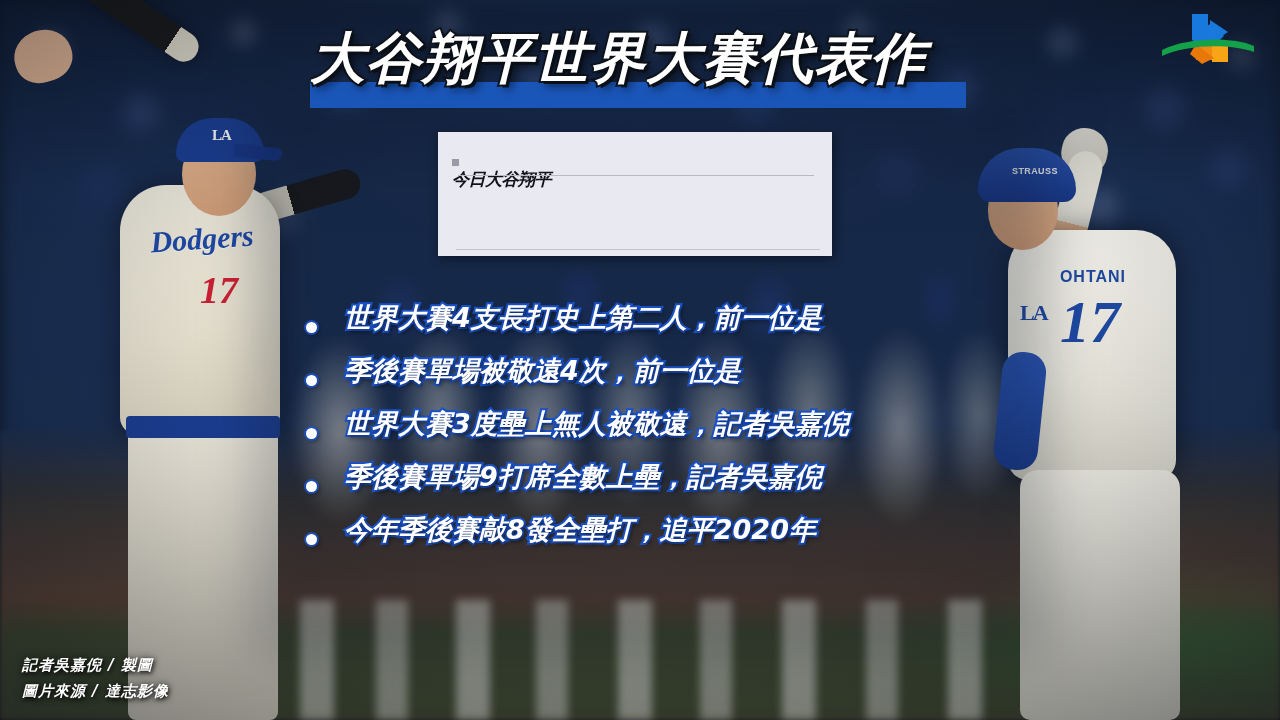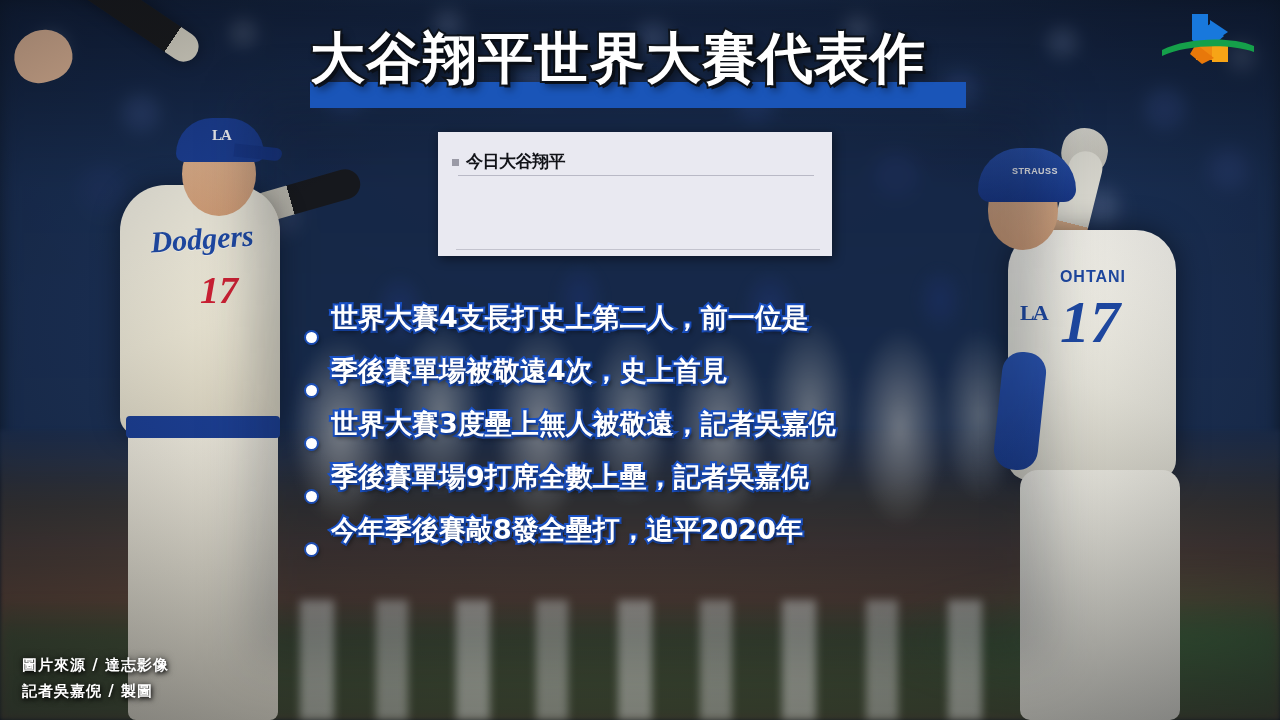--- a/index.html
+++ b/index.html
@@ -217,21 +217,21 @@
     background:
       radial-gradient(ellipse 78% 70% at 50% 45%, transparent 40%, rgba(5,10,22,.45) 100%);
   }
   .center-dim{
     position:absolute; left:250px; top:100px; width:800px; height:560px;
     background:linear-gradient(180deg, rgba(10,18,34,.30), rgba(10,18,34,.22));
     filter:blur(26px);
   }
 
   
-  .content{ position:absolute; inset:0; }
+  .content{ position:absolute; inset:0;font-style:italic; }
 
   
   .logo{ position:absolute; right:26px; top:6px; width:92px; height:58px; }
 
   
   .title-wrap{ position:absolute; left:310px; top:30px; width:670px; height:80px; }
   .title-bar{
     position:absolute; left:0; top:52px; width:656px; height:26px;
     background:#1a55b8;
   }
@@ -248,42 +248,43 @@
   }
 
   
   .notebox{
     position:absolute; left:438px; top:132px; width:394px; height:124px;
     background:#e9e9f1;
     box-shadow:2px 3px 10px rgba(0,0,0,.45);
     padding:16px 14px 10px 14px;
   }
   .note-line{
-    position:relative; display:flex; align-items:flex-start; gap:7px;
+    position:relative; display:flex; align-items:flex-start; 
     height:28px;
+    flex-direction:column;
   }
   .note-line:after{
     content:""; position:absolute; left:6px; right:4px; bottom:0; height:1px;
     background:#b9b9c6;
   }
   .note-bullet{
     width:7px; height:7px; background:#9a9aa6; margin-top:11px; flex:none;
   }
   .note-text{
     font-family:"DejaVu Sans", sans-serif;
     font-size:17px; font-weight:700; color:#111318;
     letter-spacing:-.5px; white-space:nowrap; line-height:26px;
   }
   .note-tail{
     position:absolute; left:18px; right:12px; bottom:6px; height:1px; background:#c3c3ce;
   }
 
   
   .bullets{ position:absolute; left:306px; top:292px; width:730px; }
-  .bullet-row{ display:flex; align-items:flex-end; gap:14px; margin-bottom:2px; }
+  .bullet-row{ display:flex; align-items:center; gap:27px; margin-bottom:2px; }
   .dot{
     width:11px; height:11px; border-radius:50%; background:#ffffff; flex:none;
     margin-top:19px;
     box-shadow:0 0 0 2px rgba(26,82,200,.85), 2px 2px 4px rgba(0,0,0,.5);
   }
   .bullet-text{
     font-family:"DejaVu Sans", sans-serif;
     font-size:27px; font-weight:700; color:#ffffff;
     line-height:51px; letter-spacing:0px;
     -webkit-text-stroke:4px #1a52c8;
@@ -375,21 +376,21 @@
   <div class="bullets">
     <div class="bullet-row">
       <span class="dot"></span>
       <div class="bullet-text">
         <span>世界大賽4支長打史上第二人，前一位是</span>
       </div>
     </div>
     <div class="bullet-row">
       <span class="dot"></span>
       <div class="bullet-text">
-        <span>季後賽單場被敬遠4次，史上首見</span>
+        <span>季後賽單場被敬遠4次，前一位是</span>
       </div>
     </div>
     <div class="bullet-row">
       <span class="dot"></span>
       <div class="bullet-text">
         <span>世界大賽3度壘上無人被敬遠，記者吳嘉倪</span>
       </div>
     </div>
     <div class="bullet-row">
       <span class="dot"></span>
@@ -399,17 +400,17 @@
     </div>
     <div class="bullet-row">
       <span class="dot"></span>
       <div class="bullet-text">
         <span>今年季後賽敲8發全壘打，追平2020年</span>
       </div>
     </div>
   </div>
 
   <div class="credit">
+    <div>記者吳嘉倪 / 製圖</div>
     <div>圖片來源 / 達志影像</div>
-    <div>記者吳嘉倪 / 製圖</div>
   </div>
 
 </div>
 
 </body></html>

